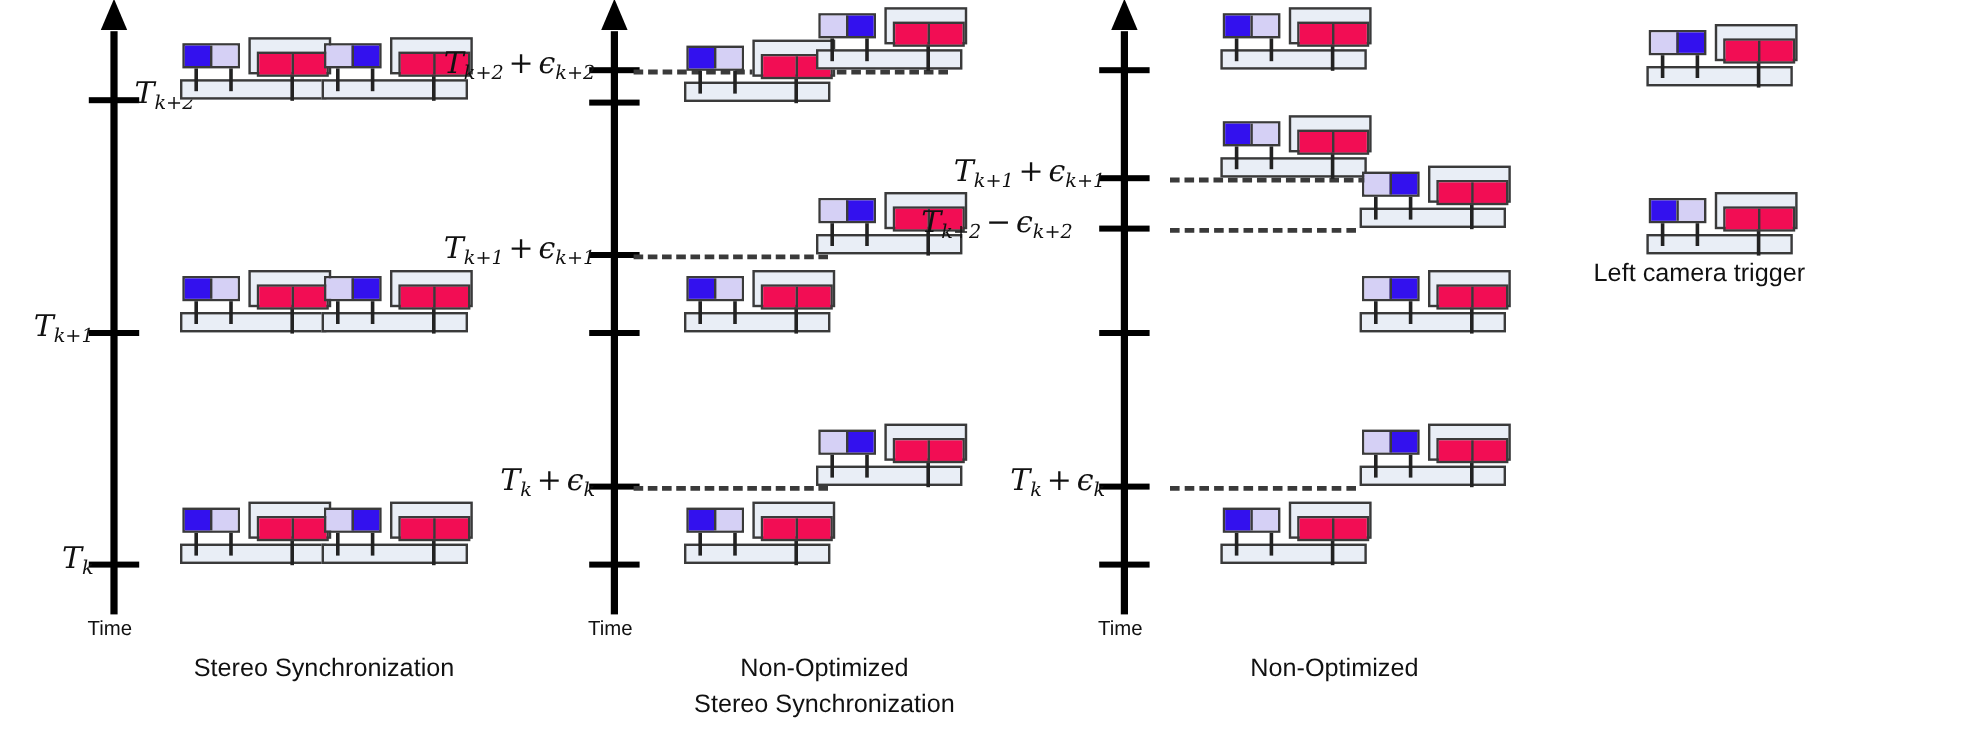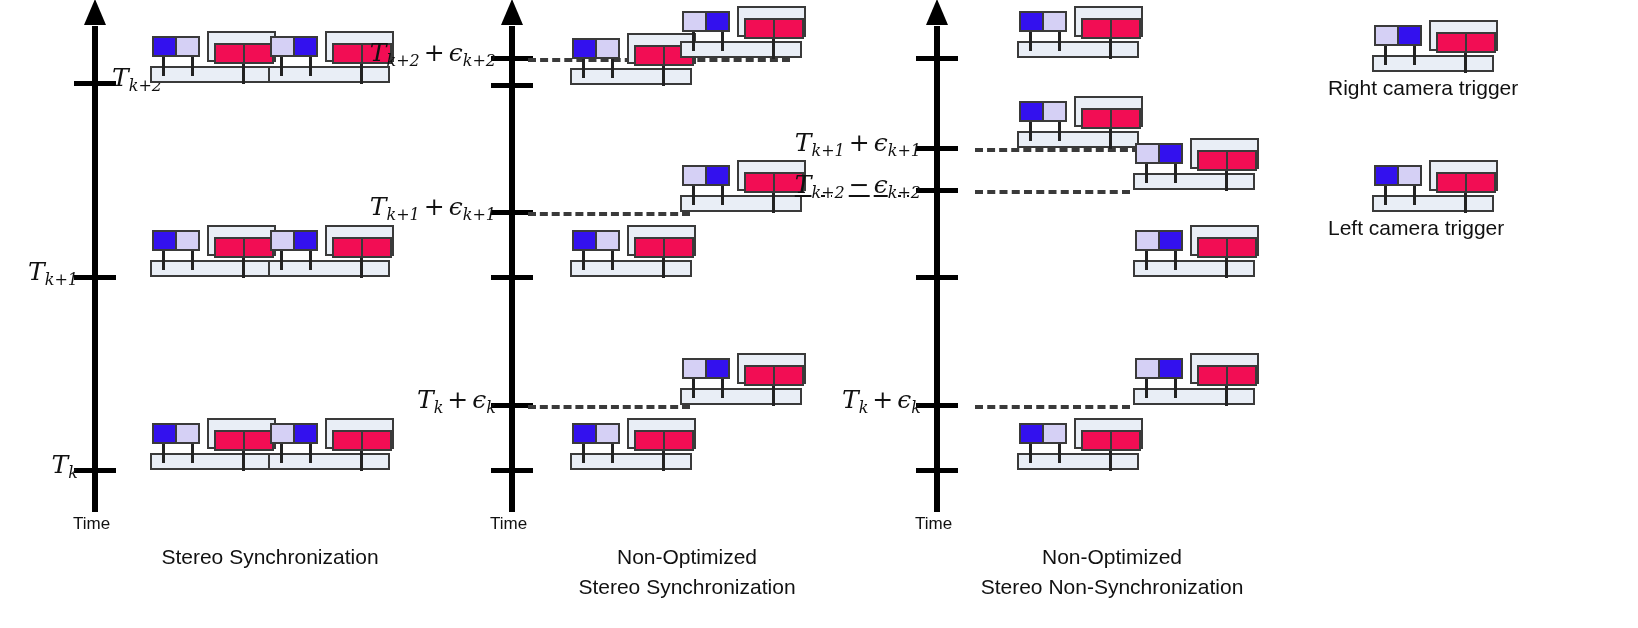--- a/index.html
+++ b/index.html
@@ -274,21 +274,21 @@
       <div class="head"></div>
       <div class="tick" style="top: 56px;"></div>
       <div class="tick" style="top: 146px;"></div>
       <div class="tick" style="top: 188px;"></div>
       <div class="tick" style="top: 275px;"></div>
       <div class="tick" style="top: 403px;"></div>
       <div class="tick" style="top: 468px;"></div>
     </div>
     <div class="axis-caption" style="left: 915px; top: 514px;">Time</div>
     <div class="mlabel" style="right: 717px; top: 128px;">T<span class="sub">k+1</span><span class="op">+</span><span class="eps">ϵ</span><span class="sub">k+1</span></div>
-    <div class="mlabel" style="right: 717px; top: 170px; text-decoration: underline;">T<span class="sub">k+2</span><span class="op">−</span><span class="eps">ϵ</span><span class="sub">k+2</span></div>
+    <div class="mlabel" style="right: 744px; top: 170px;">T<span class="sub">k+2</span><span class="op">−</span><span class="eps">ϵ</span><span class="sub">k+2</span></div>
     <div class="mlabel" style="right: 717px; top: 385px;">T<span class="sub">k</span><span class="op">+</span><span class="eps">ϵ</span><span class="sub">k</span></div>
     <div class="dash" style="left: 975px; width: 165px; top: 148px;"></div>
     <div class="dash" style="left: 975px; width: 155px; top: 190px;"></div>
     <div class="dash" style="left: 975px; width: 155px; top: 405px;"></div>
     <div class="trig" style="left: 1017px; top: 10px;">
       <div class="base"></div>
       <div class="stem" style="left: 12px; top: 22px; height: 19px;"></div>
       <div class="stem" style="left: 41px; top: 22px; height: 19px;"></div>
       <div class="stem" style="left: 92px; top: 26px; height: 23px;"></div>
       <div class="bpair">
@@ -371,40 +371,38 @@
         <i style="background: rgb(213, 208, 245);"></i>
       </div>
       <div class="rwrap"></div>
       <div class="rpair">
         <i style="background: rgb(242, 13, 84);"></i>
         <i style="background: rgb(242, 13, 84);"></i>
       </div>
     </div>
     <div class="panel-caption" style="left: 1112px; top: 542px;">
       <div>Non-Optimized</div>
-      <div>Stereo Non-Synchronization</div>
     </div>
     <div class="legend-item" style="left: 1372px; top: 24px; width: 126px; height: 48px;">
       <div class="trig" style="left: 0px; top: 0px;">
         <div class="base"></div>
         <div class="stem" style="left: 12px; top: 22px; height: 19px;"></div>
         <div class="stem" style="left: 41px; top: 22px; height: 19px;"></div>
         <div class="stem" style="left: 92px; top: 26px; height: 23px;"></div>
         <div class="bpair">
           <i style="background: rgb(213, 208, 245);"></i>
           <i style="background: rgb(51, 17, 238);"></i>
         </div>
         <div class="rwrap"></div>
         <div class="rpair">
           <i style="background: rgb(242, 13, 84);"></i>
           <i style="background: rgb(242, 13, 84);"></i>
         </div>
       </div>
     </div>
-    <div class="legend-caption" style="left: 1328px; top: 76px;">Right camera trigger</div>
     <div class="legend-item" style="left: 1372px; top: 164px; width: 126px; height: 48px;">
       <div class="trig" style="left: 0px; top: 0px;">
         <div class="base"></div>
         <div class="stem" style="left: 12px; top: 22px; height: 19px;"></div>
         <div class="stem" style="left: 41px; top: 22px; height: 19px;"></div>
         <div class="stem" style="left: 92px; top: 26px; height: 23px;"></div>
         <div class="bpair">
           <i style="background: rgb(51, 17, 238);"></i>
           <i style="background: rgb(213, 208, 245);"></i>
         </div>

